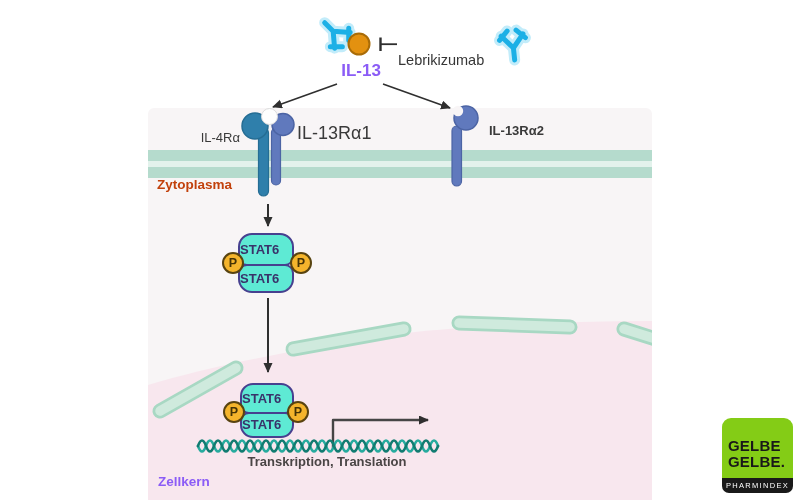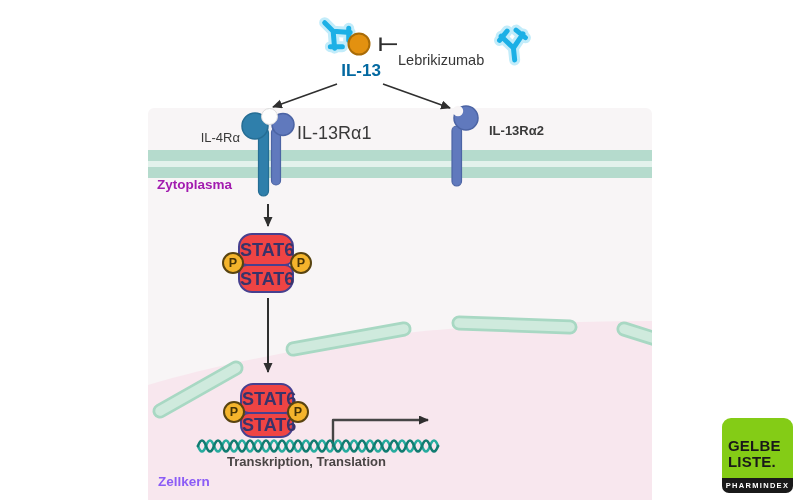--- a/index.html
+++ b/index.html
@@ -2,43 +2,43 @@
 <html><head>
 <meta charset="utf-8">
 <title>IL-13 Pathway</title>
 <style>
   html,body{margin:0;padding:0;background:#ffffff;}
   .stage{position:relative;width:800px;height:500px;background:#ffffff;overflow:hidden;
          font-family:"Liberation Sans","DejaVu Sans",sans-serif;}
   .stage svg.diagram{position:absolute;left:0;top:0;}
   .label{position:absolute;white-space:nowrap;color:#3a3a3a;}
   .lbl-lebrikizumab{left:398px;top:52px;font-size:14.5px;color:#363636;}
-  .lbl-il13{left:331px;top:61px;width:60px;text-align:center;font-size:17px;font-weight:bold;color:#0369a1;}
+  .lbl-il13{left:331px;top:61px;width:60px;text-align:center;font-size:17px;font-weight:bold;color:#8b5cf6;}
   .lbl-il4ra{left:198px;top:123px;width:42px;text-align:right;font-size:13px;margin-top:7px;}
   .lbl-il13ra1{left:297px;top:123px;font-size:18px;}
   .lbl-il13ra2{left:489px;top:123px;font-size:13px;font-weight:bold;}
-  .lbl-zytoplasma{left:157px;top:177px;font-size:13.5px;font-weight:bold;color:#a21caf;}
+  .lbl-zytoplasma{left:157px;top:177px;font-size:13.5px;font-weight:bold;color:#c2410c;}
   .lbl-zellkern{left:158px;top:474px;font-size:13.5px;font-weight:bold;color:#8b5cf6;}
-  .lbl-process{left:227px;top:454px;width:200px;text-align:left;font-size:13px;font-weight:bold;color:#4a4545;}
-  .stat-box{position:absolute;box-sizing:border-box;background:#ef4444;border:2px solid #47408f;
-            color:#39336a;font-size:18px;font-weight:bold;text-align:right;}
+  .lbl-process{left:227px;top:454px;width:200px;text-align:center;font-size:13px;font-weight:bold;color:#4a4545;}
+  .stat-box{position:absolute;box-sizing:border-box;background:#5eead4;border:2px solid #47408f;
+            color:#39336a;font-size:13px;font-weight:bold;text-align:left;}
   .sb1a{left:238px;top:233px;width:56px;height:33px;border-radius:14px 14px 9px 9px;line-height:30px;}
   .sb1b{left:238px;top:264px;width:56px;height:29px;border-radius:9px 9px 14px 14px;line-height:26px;}
   .sb2a{left:240px;top:383px;width:54px;height:31px;border-radius:13px 13px 9px 9px;line-height:28px;}
   .sb2b{left:240px;top:412px;width:54px;height:26px;border-radius:9px 9px 13px 13px;line-height:22px;}
   .p-circle{position:absolute;box-sizing:border-box;width:22px;height:22px;border-radius:50%;
             background:#f4b42c;border:2px solid #584310;color:#453305;font-size:12.5px;font-weight:bold;
             text-align:center;line-height:18px;z-index:3;}
   .p1l{left:222px;top:252px;} .p1r{left:290px;top:252px;}
   .p2l{left:223px;top:401px;} .p2r{left:287px;top:401px;}
   .logo{position:absolute;left:722px;top:418px;width:71px;}
   .logo-yellow{height:60px;background:#84cc16;border-radius:9px 9px 0 0;box-sizing:border-box;
                padding:20px 0 0 6px;color:#191919;font-weight:800;font-size:15px;line-height:16px;letter-spacing:0.2px;}
   .logo-black{height:15px;background:#191919;border-radius:0 0 7px 7px;color:#ffffff;
-              font-size:7.5px;line-height:15px;text-align:center;letter-spacing:1.3px;font-weight:bold;}
+              font-size:7.5px;line-height:15px;text-align:center;letter-spacing:1.3px;font-weight:normal;}
 </style>
 </head>
 <body>
 
 <div class="stage">
 
   <svg class="diagram" width="800" height="500" viewBox="0 0 800 500">
     <defs>
       <clipPath id="cellClip">
           <rect x="148" y="108" width="504" height="392"></rect>
@@ -136,18 +136,18 @@
   <div class="p-circle p1r">P</div>
 
   <div class="stat-box sb2a">STAT6</div>
   <div class="stat-box sb2b">STAT6</div>
   <div class="p-circle p2l">P</div>
   <div class="p-circle p2r">P</div>
 
   <div class="logo">
     <div class="logo-yellow">
       <div>GELBE</div>
-      <div>LISTE.</div>
+      <div>GELBE.</div>
     </div>
     <div class="logo-black">PHARMINDEX</div>
   </div>
 
 </div>
 
 </body></html>

